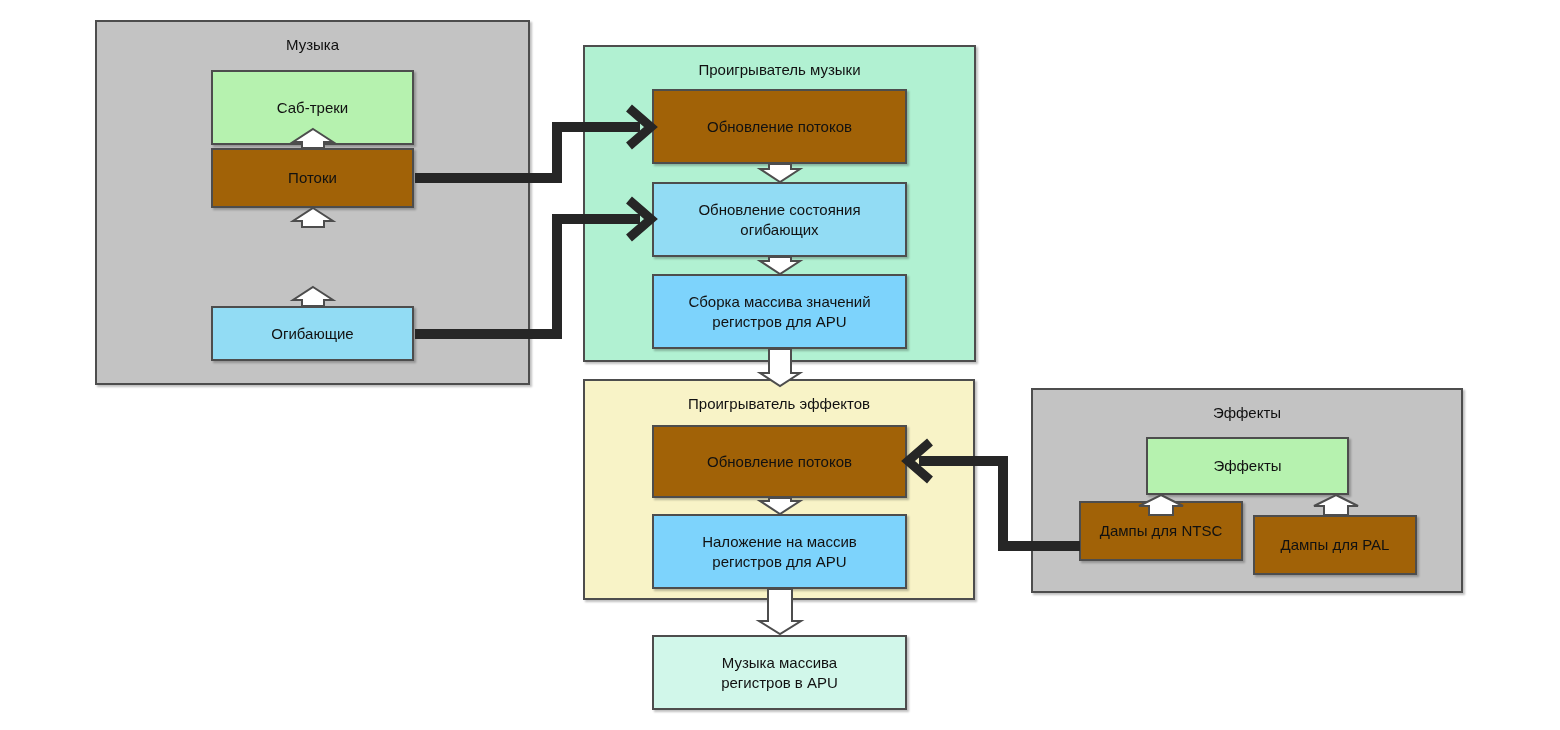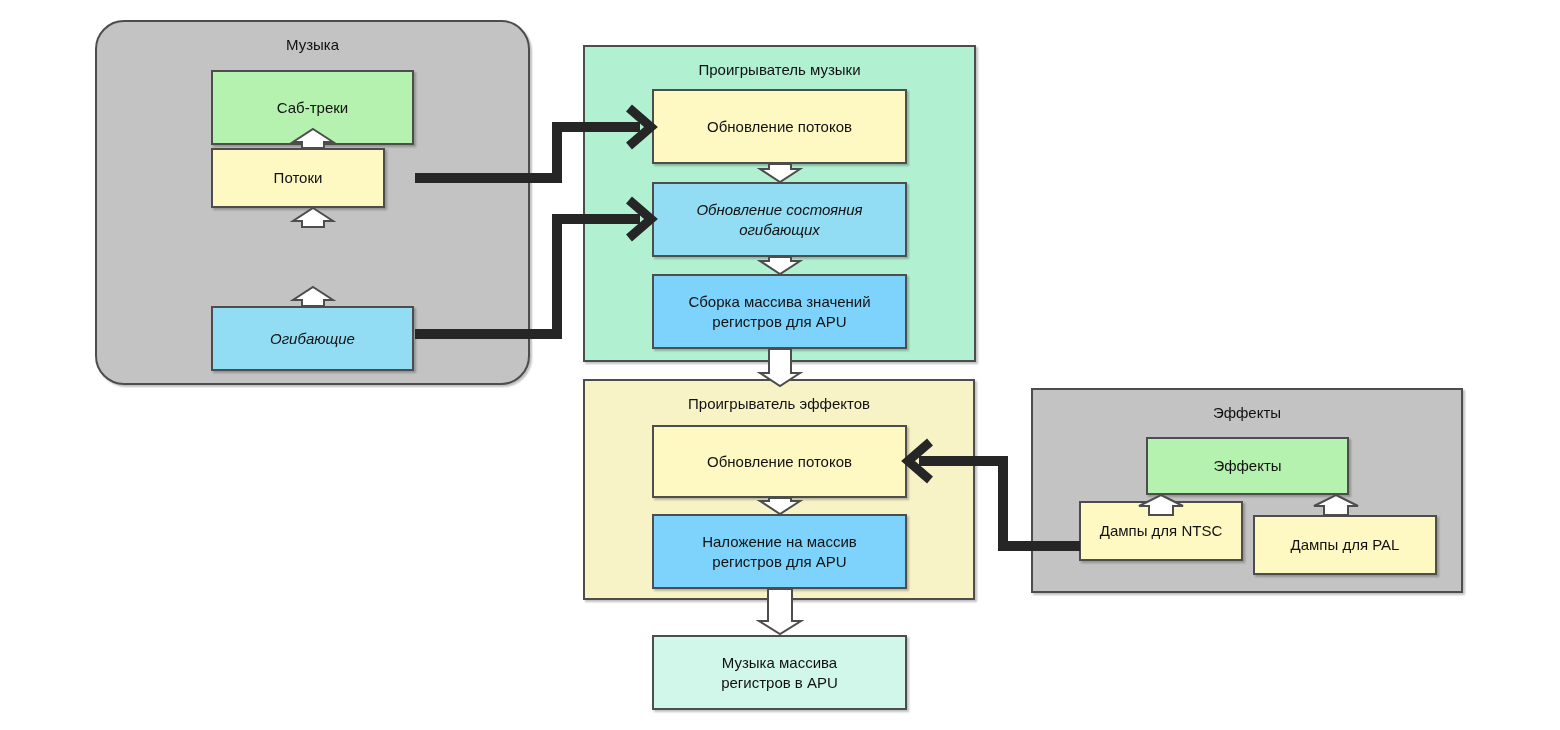--- a/index.html
+++ b/index.html
@@ -38,64 +38,64 @@
     color: #111111;
     box-shadow: 2px 2px 2px rgba(0,0,0,0.25);
   }
   .node span { display: block; max-width: 222px; }
   .node.narrow-label span { max-width: 180px; }
 
   .bg-gray   { background: #c3c3c3; }
   .bg-mint   { background: #b1f1d2; }
   .bg-cream  { background: #f8f3c7; }
   .fill-green  { background: #b6f2af; }
-  .fill-tan    { background: #fef9c3; }
+  .fill-tan    { background: #a16207; }
   .fill-yellow { background: #f6f592; }
-  .fill-blue   { background: #92dcf4; font-style: italic; }
+  .fill-blue   { background: #92dcf4; }
   .fill-purple { background: #7dd3fc; }
   .fill-cyan   { background: #d1f7ea; }
 
   svg.overlay {
     position: absolute;
     left: 0; top: 0;
     width: 1560px; height: 730px;
     pointer-events: none;
   }
   .block-arrow { fill: #ffffff; stroke: #4d4d4d; stroke-width: 2; }
   .connector   { fill: none; stroke: #262626; stroke-width: 10; stroke-linejoin: miter; }
   .connector-head { fill: none; stroke: #262626; stroke-width: 9; stroke-linejoin: miter; }
 </style>
 </head>
 <body>
 
 <div class="canvas">
 
-  <div class="container bg-gray" style="left:95px; top:20px; width:435px; height:365px;border-radius:29px;">
+  <div class="container bg-gray" style="left:95px; top:20px; width:435px; height:365px;">
     <div class="title">Музыка</div>
   </div>
 
   <div class="container bg-mint" style="left:583px; top:45px; width:393px; height:317px;">
     <div class="title">Проигрыватель музыки</div>
   </div>
 
   <div class="container bg-cream" style="left:583px; top:379px; width:392px; height:221px;">
     <div class="title">Проигрыватель эффектов</div>
   </div>
 
   <div class="container bg-gray" style="left:1031px; top:388px; width:432px; height:205px;">
     <div class="title">Эффекты</div>
   </div>
 
   <div class="node fill-green" style="left:211px; top:70px; width:203px; height:75px;">
     <span>Саб-треки</span>
   </div>
-  <div class="node fill-tan" style="left:211px; top:148px; width:174px; height:60px;">
+  <div class="node fill-tan" style="left:211px; top:148px; width:203px; height:60px;">
     <span>Потоки</span>
   </div>
-  <div class="node fill-blue" style="left:211px; top:306px; width:203px; height:65px;">
+  <div class="node fill-blue" style="left:211px; top:306px; width:203px; height:55px;">
     <span>Огибающие</span>
   </div>
 
   <div class="node fill-tan" style="left:652px; top:89px; width:255px; height:75px;">
     <span>Обновление потоков</span>
   </div>
   <div class="node fill-blue" style="left:652px; top:182px; width:255px; height:75px;">
     <span>Обновление состояния огибающих</span>
   </div>
   <div class="node fill-purple" style="left:652px; top:274px; width:255px; height:75px;">
@@ -112,21 +112,21 @@
   <div class="node fill-cyan narrow-label" style="left:652px; top:635px; width:255px; height:75px;">
     <span>Музыка массива регистров в APU</span>
   </div>
 
   <div class="node fill-green" style="left:1146px; top:437px; width:203px; height:58px;">
     <span>Эффекты</span>
   </div>
   <div class="node fill-tan" style="left:1079px; top:501px; width:164px; height:60px;">
     <span>Дампы для NTSC</span>
   </div>
-  <div class="node fill-tan" style="left:1253px; top:515px; width:184px; height:60px;">
+  <div class="node fill-tan" style="left:1253px; top:515px; width:164px; height:60px;">
     <span>Дампы для PAL</span>
   </div>
 
   <svg class="overlay" viewBox="0 0 1560 730">
 
     <polygon class="block-arrow" points="313,129 333,142 324,142 324,148 302,148 302,142 293,142"></polygon>
     <polygon class="block-arrow" points="313,208 333,221 324,221 324,227 302,227 302,221 293,221"></polygon>
     <polygon class="block-arrow" points="313,287 333,300 324,300 324,306 302,306 302,300 293,300"></polygon>
 
     <polygon class="block-arrow" points="769,164 791,164 791,169 800,169 780,182 760,169 769,169"></polygon>

